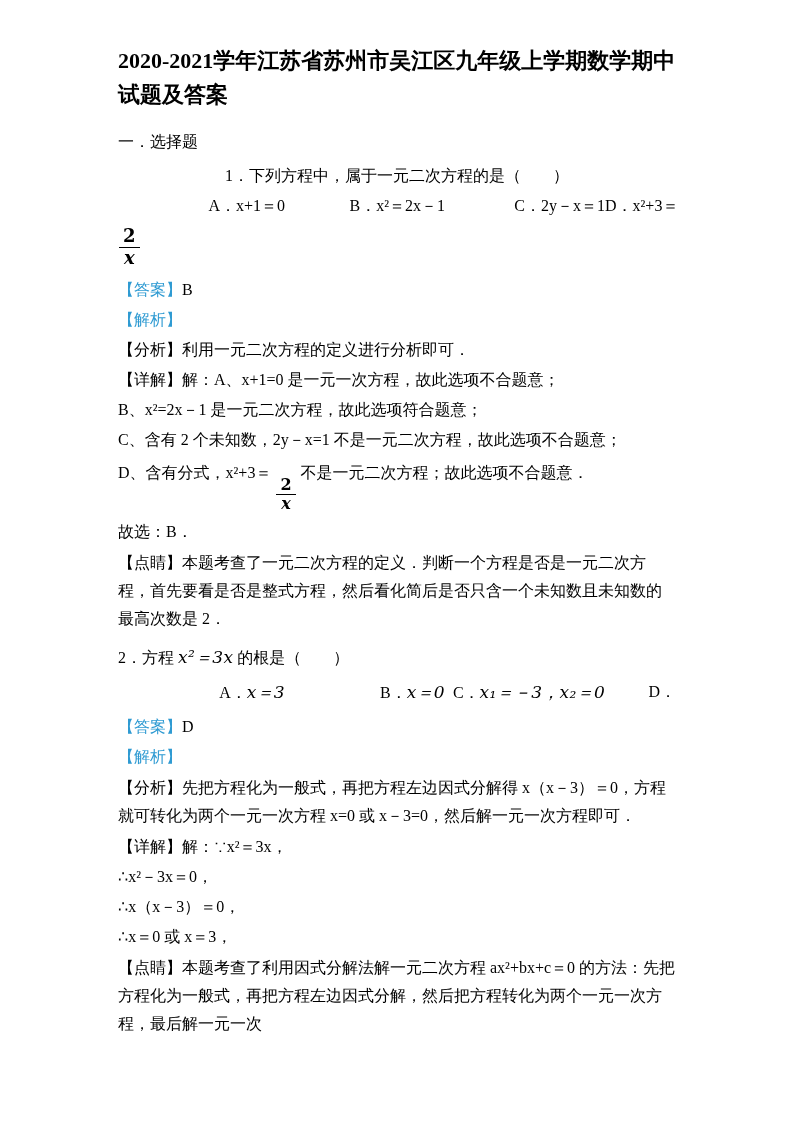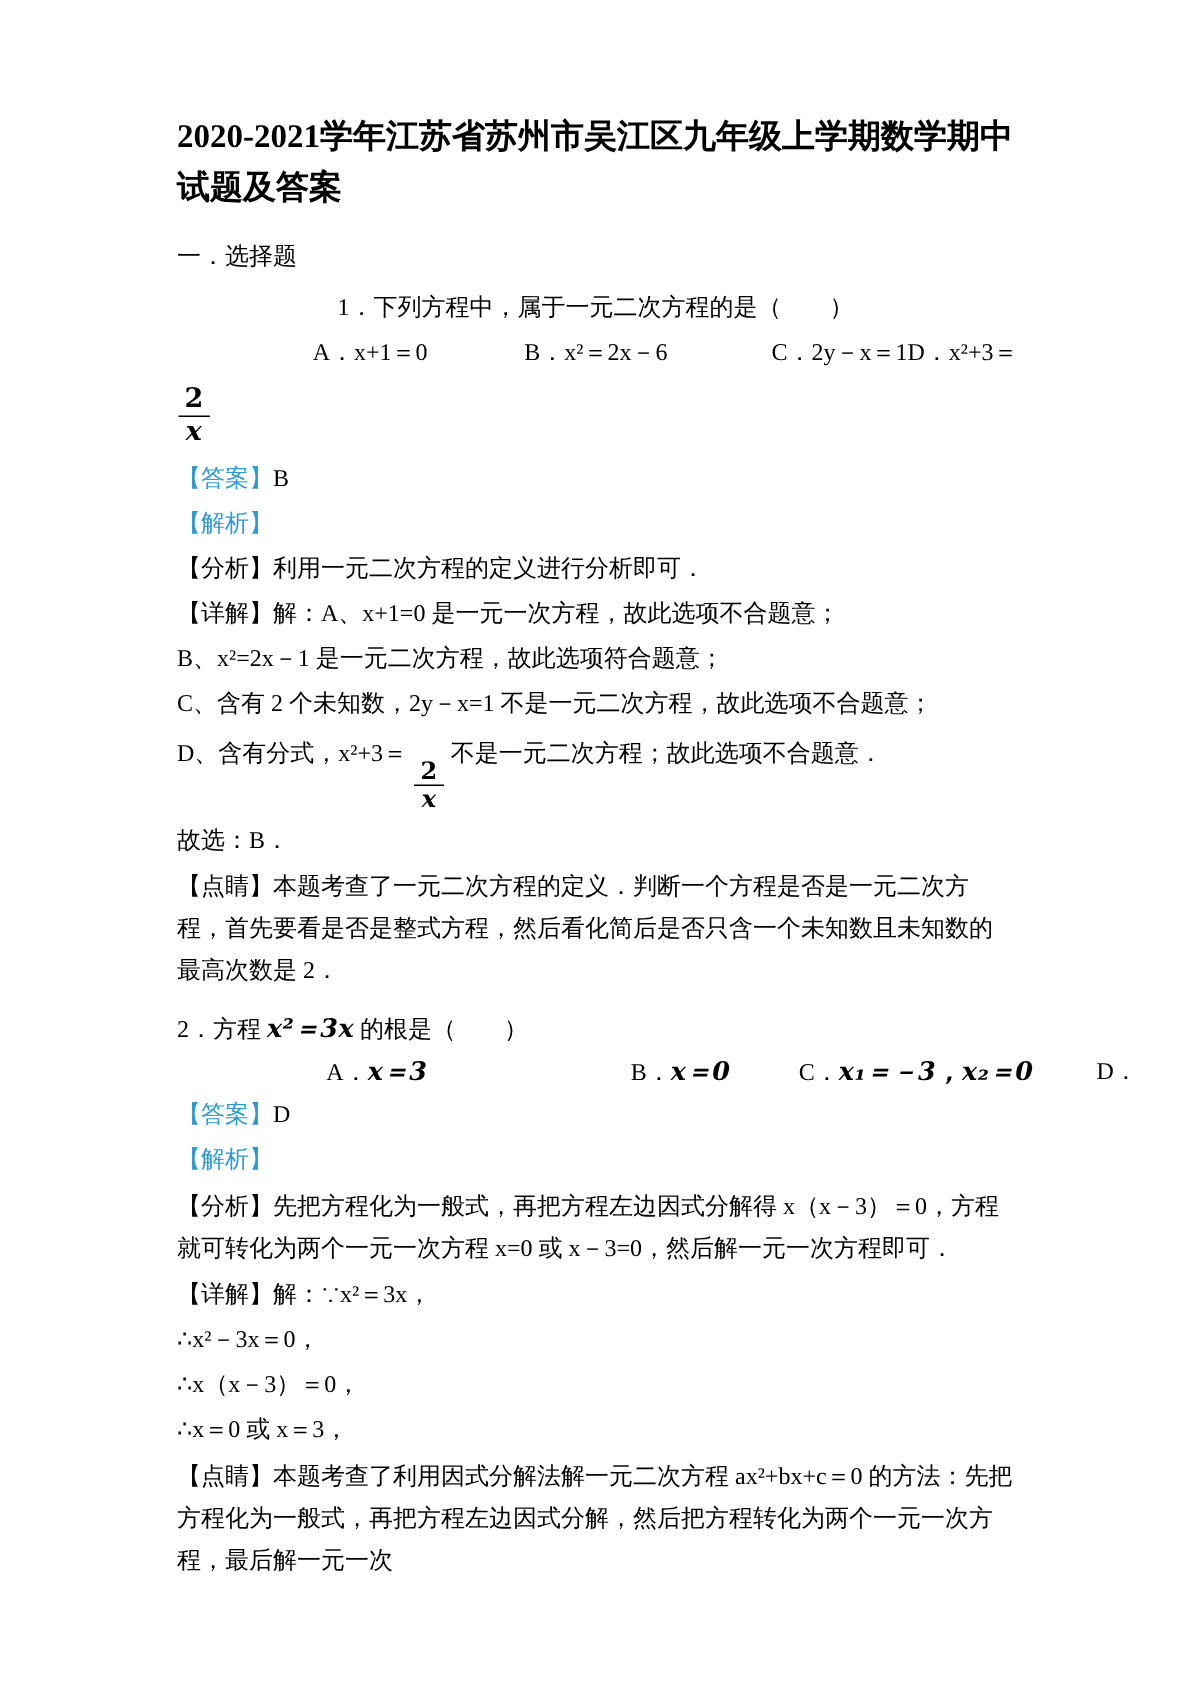--- a/index.html
+++ b/index.html
@@ -2,21 +2,21 @@
 <html style="--label_blue: #2E9AD2; --text: #000000; --page_bg: #FFFFFF;"><head>
 <meta charset="utf-8">
 <style>
   * { margin: 0; padding: 0; box-sizing: border-box; }
   html, body { background: #ffffff; }
   .page {
     width: 794px;
     height: 1123px;
     margin: 0 auto;
     background: var(--page_bg, #ffffff);
-    padding: 74px 118px 40px 118px;
+    padding: 44px 118px 40px 118px;
     font-family: "Liberation Serif", "DejaVu Serif", serif;
     font-size: 16px;
     line-height: 28px;
     color: var(--text, #000000);
     overflow: hidden;
   }
   .doc-title {
     font-size: 22px;
     line-height: 34px;
     font-weight: 700;
@@ -26,27 +26,27 @@
   .para { margin: 3px 0; }
   .mt6 { margin-top: 6px; text-align: center; }
   .mt10 { margin-top: 10px; }
   .options-row {
     display: grid;
     grid-template-columns: 167px 160px 160px 1fr;
     margin: 2px 0;
     line-height: 28px;
     text-align: right;
   }
-  .options-row.math-row { line-height: 24px; gap: 42px; }
+  .options-row.math-row { line-height: 36px; }
   .opt { white-space: nowrap; }
   .lbl-blue { color: var(--label_blue, #2E9AD2); }
   .math {
     font-family: "DejaVu Serif", "Liberation Serif", serif;
     font-style: italic;
-    font-weight: 700;
+    font-weight: 400;
     font-size: 17px;
     letter-spacing: 0.3px;
   }
   .frac {
     display: inline-flex;
     flex-direction: column;
     align-items: center;
     text-align: center;
     font-weight: 700;
     line-height: 1.15;
@@ -70,21 +70,21 @@
 <div class="page">
 
   <h1 class="doc-title">2020-2021学年江苏省苏州市吴江区九年级上学期数学期中试题及答案</h1>
 
   <p class="line">一．选择题</p>
 
   <p class="line mt6">1．下列方程中，属于一元二次方程的是（　　）</p>
 
   <div class="options-row">
     <span class="opt">A．x+1＝0</span>
-    <span class="opt">B．x²＝2x－6</span>
+    <span class="opt">B．x²＝2x－1</span>
     <span class="opt">C．2y－x＝1</span>
     <span class="opt">D．x²+3＝</span>
   </div>
 
   <div class="frac-line">
     <span class="frac frac-large">
       <span class="num">2</span>
       <span class="den">x</span>
     </span>
   </div>

